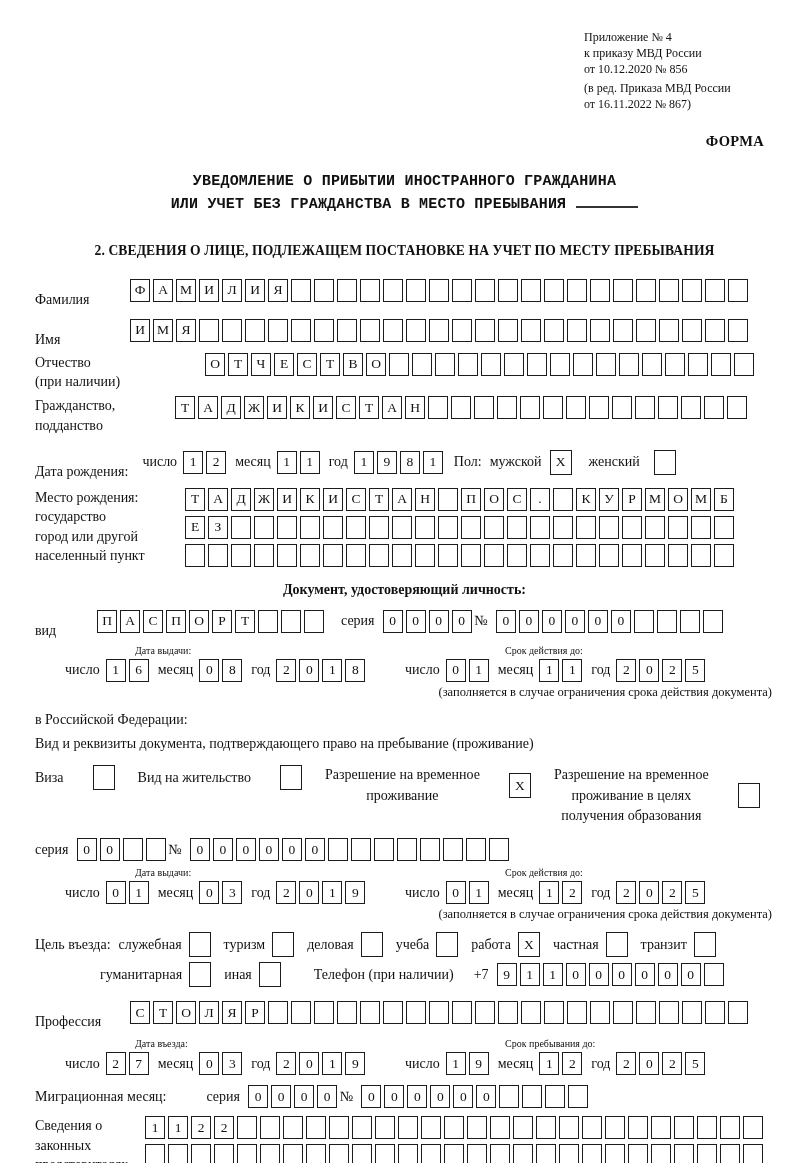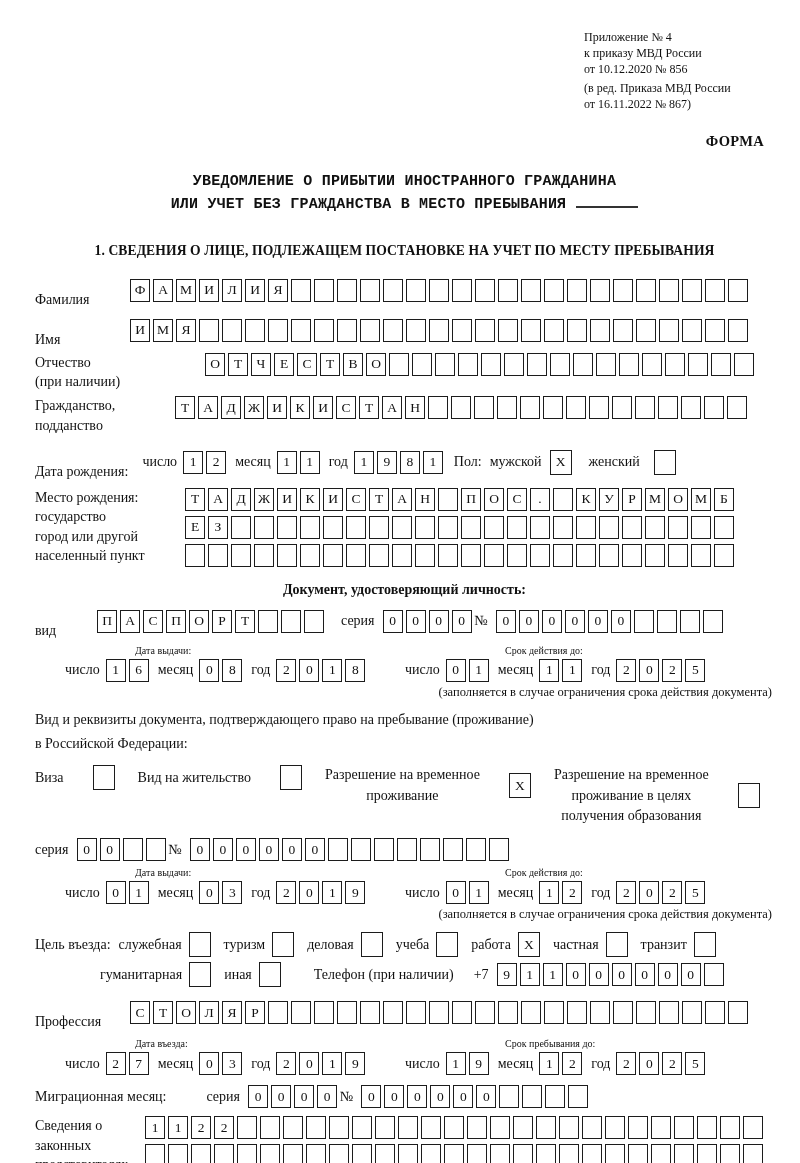--- a/index.html
+++ b/index.html
@@ -81,21 +81,21 @@
     </div>
   </div>
 
   <div class="forma">ФОРМА</div>
 
   <div class="title">
     <div>УВЕДОМЛЕНИЕ О ПРИБЫТИИ ИНОСТРАННОГО ГРАЖДАНИНА</div>
     <div><span>ИЛИ УЧЕТ БЕЗ ГРАЖДАНСТВА В МЕСТО ПРЕБЫВАНИЯ</span><span class="blank-line"></span></div>
   </div>
 
-  <div class="sec-heading">1. СВЕДЕНИЯ О ЛИЦЕ, ПОДЛЕЖАЩЕМ ПОСТАНОВКЕ НА УЧЕТ ПО МЕСТУ ПРЕБЫВАНИЯ</div>
+  <div class="sec-heading">2. СВЕДЕНИЯ О ЛИЦЕ, ПОДЛЕЖАЩЕМ ПОСТАНОВКЕ НА УЧЕТ ПО МЕСТУ ПРЕБЫВАНИЯ</div>
 
   <div class="frm">
 
     <div class="row">
       <span class="lbl w-sur">Фамилия</span>
       <span class="cells">
           <span class="cell">Ф</span>
           <span class="cell">А</span>
           <span class="cell">М</span>
           <span class="cell">И</span>
@@ -435,22 +435,22 @@
               <span class="cell">0</span>
               <span class="cell">2</span>
               <span class="cell">5</span>
             </span>
         </div>
         <div class="note">(заполняется в случае ограничения срока действия документа)</div>
       </div>
     </div>
 
     <div class="intro">
+      <div>в Российской Федерации:</div>
       <div>Вид и реквизиты документа, подтверждающего право на пребывание (проживание)</div>
-      <div>в Российской Федерации:</div>
     </div>
 
     <div class="optrow">
       <span class="opt">
         <span class="olines">Виза</span>
         <span class="cells cb">
             <span class="cell"></span>
           </span>
       </span>
       <span class="gap20"></span>

